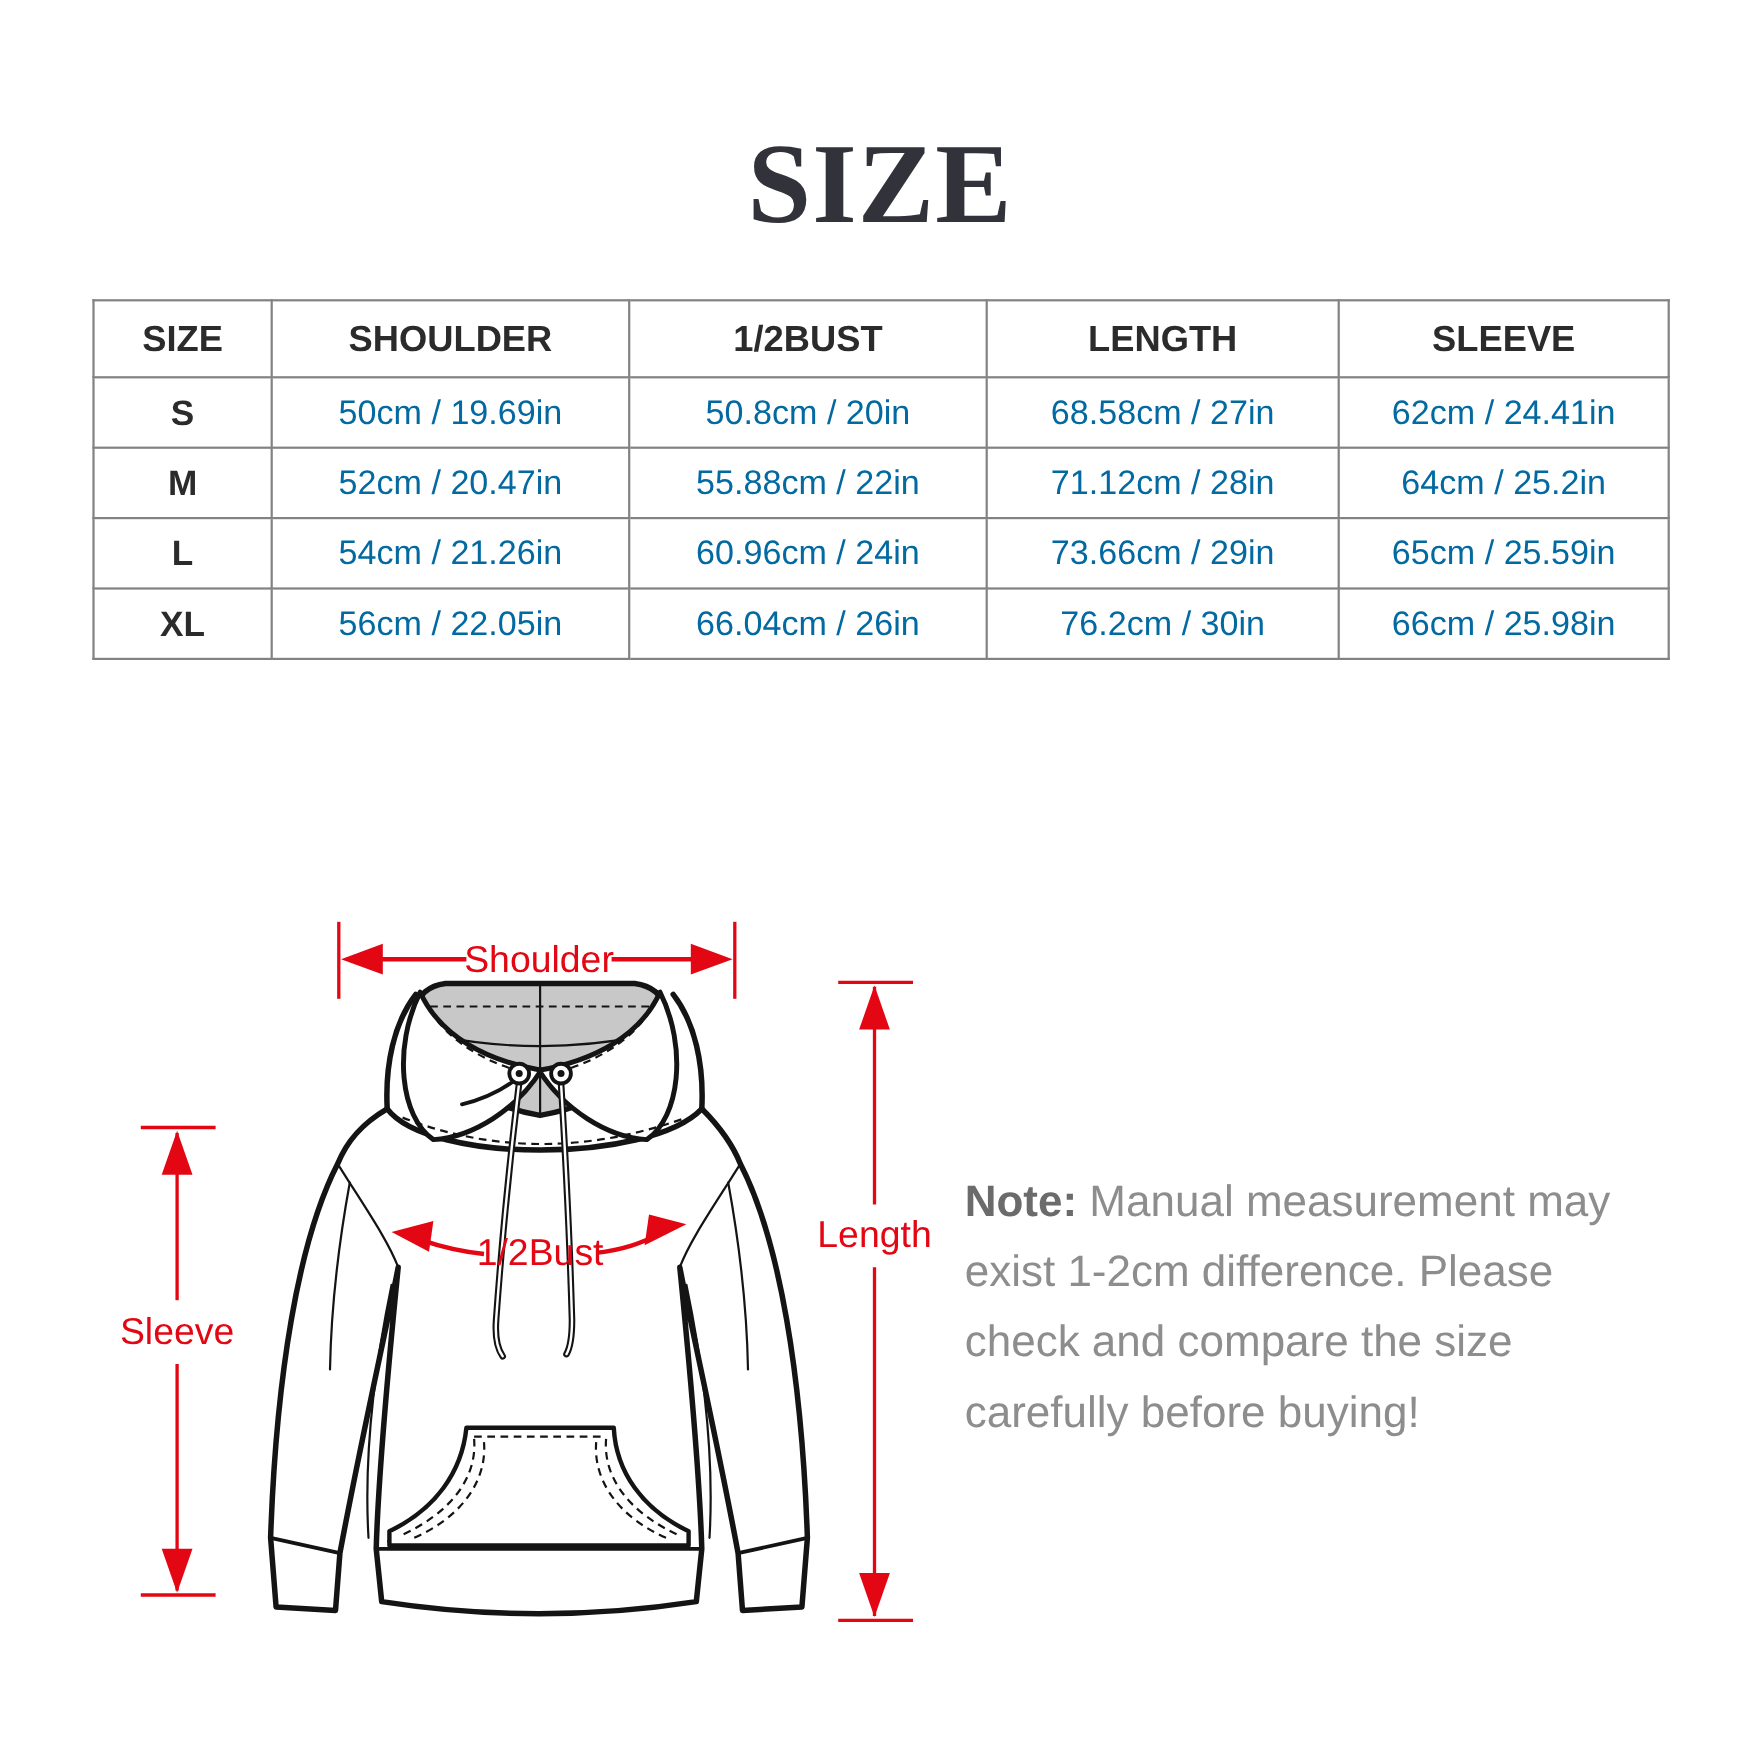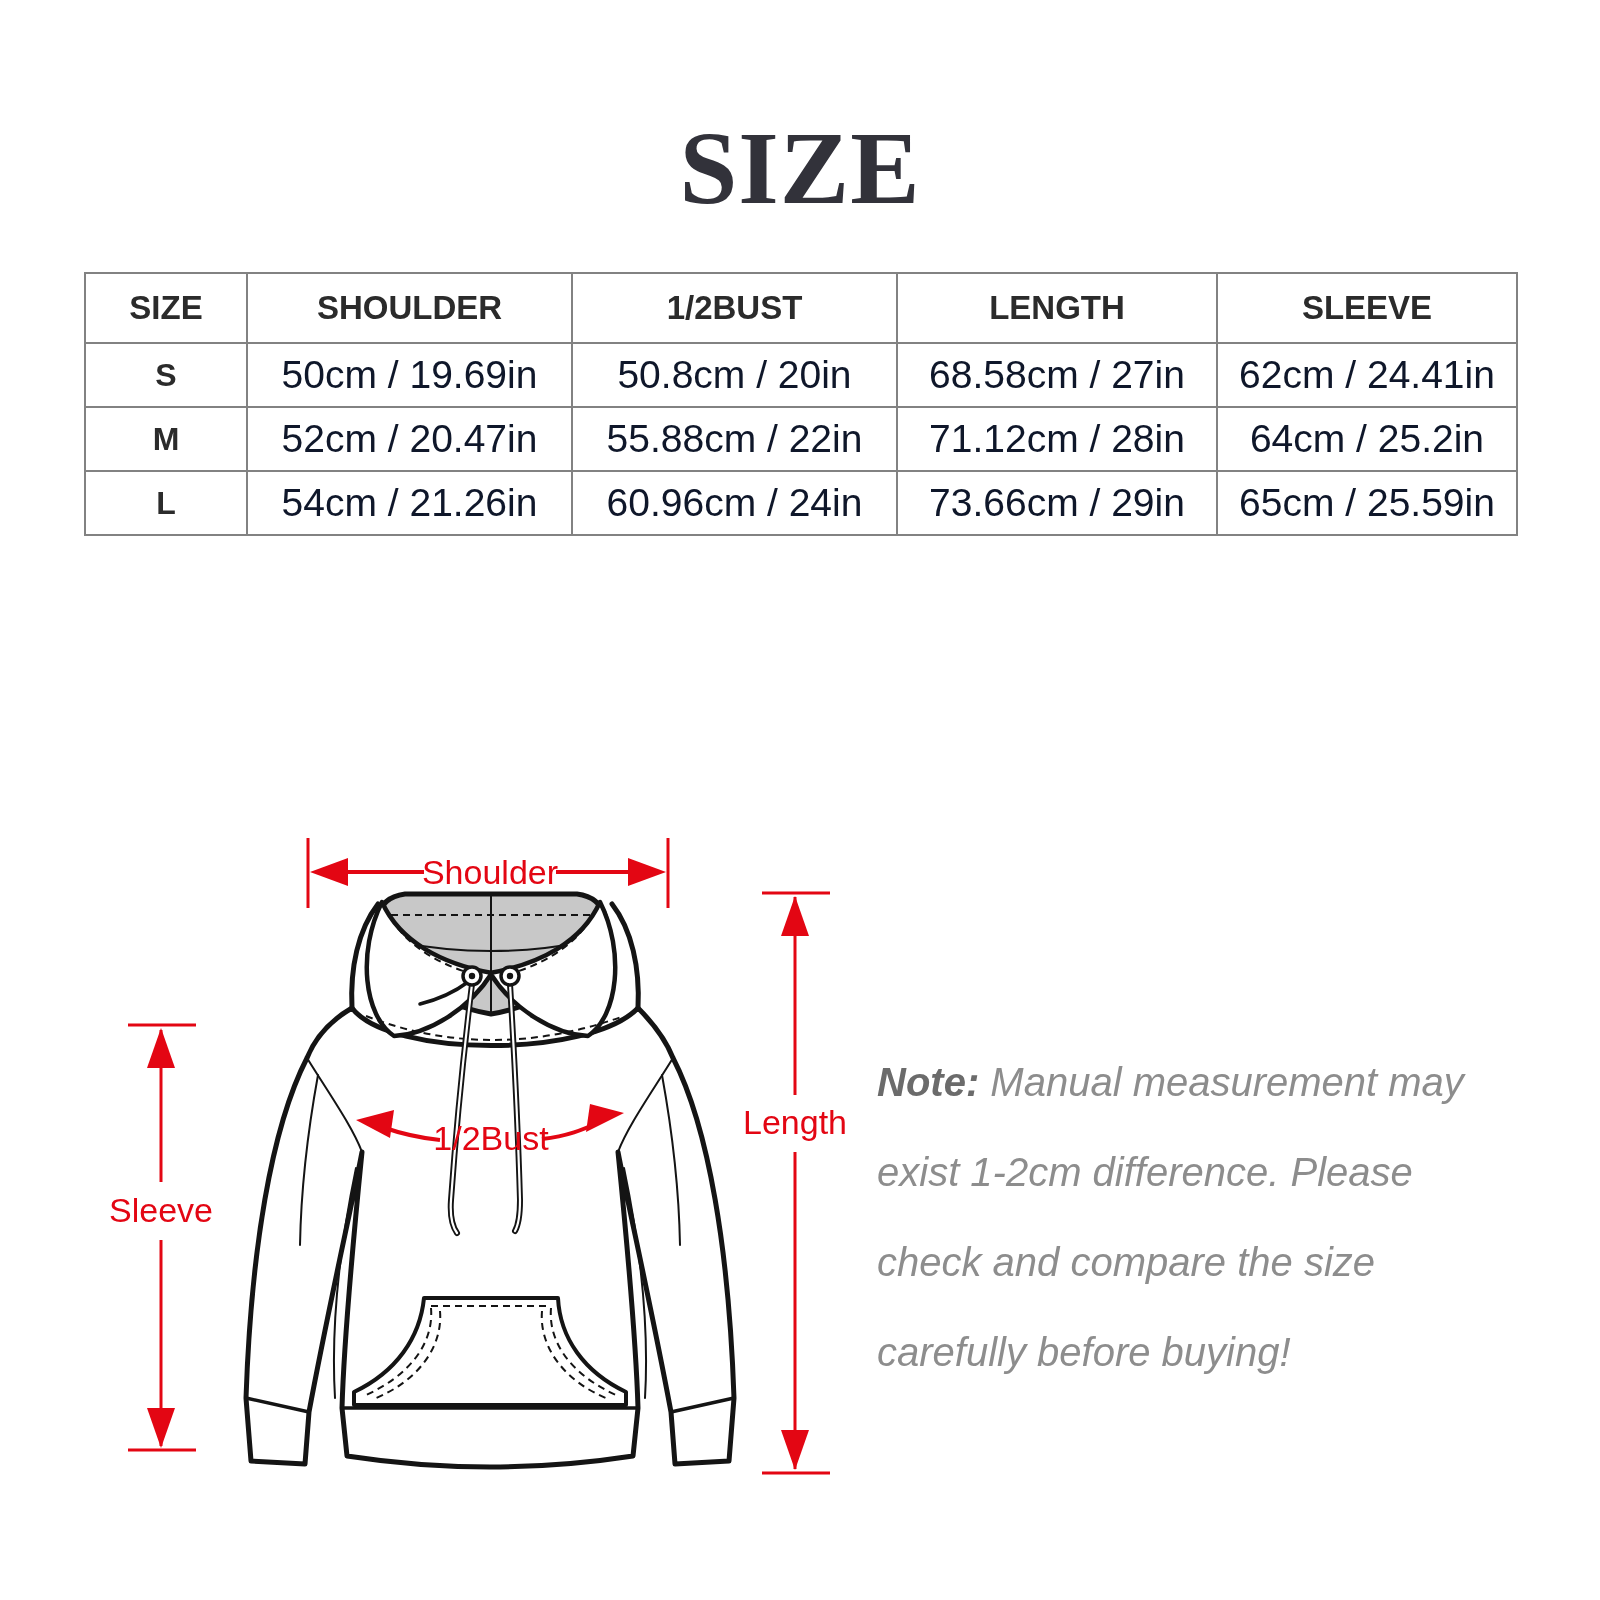--- a/index.html
+++ b/index.html
@@ -20,26 +20,26 @@
     width: 1432px;
   }
   .size-table th, .size-table td {
     border: 2px solid #828282;
     text-align: center; vertical-align: middle;
     padding: 0;
   }
   .size-table th {
     height: 68px; font-size: 33px; font-weight: bold; color: #2b2b2b;
   }
-  .size-table td { height: 62px; font-size: 39px; color: #0f172a; }
+  .size-table td { height: 62px; font-size: 31px; color: #0369a1; }
   .size-table td.size-cell { font-weight: bold; color: #2b2b2b; font-size: 32px; }
   .diagram { position: absolute; left: 90px; top: 800px; }
   .note-block {
-    position: absolute; left: 877px; top: 1037px; width: 600px;
-    font-size: 40px; line-height: 90px; color: #8d8d8d; font-style: italic;
+    position: absolute; left: 877px; top: 1060px; width: 600px;
+    font-size: 40px; line-height: 64px; color: #8d8d8d;
   }
   .note-block .note-label { font-weight: bold; color: #6b6b6b; }
   
   .outline  { fill: #ffffff; stroke: #141414; stroke-width: 5; stroke-linejoin: round; stroke-linecap: round; }
   .thin     { fill: none; stroke: #141414; stroke-width: 2; stroke-linecap: round; }
   .mid      { fill: none; stroke: #141414; stroke-width: 3.5; stroke-linecap: round; }
   .dashed   { fill: none; stroke: #141414; stroke-width: 2; stroke-dasharray: 7 5; }
   .redline  { stroke: #e30613; stroke-width: 3; fill: none; }
   .redfill  { fill: #e30613; stroke: none; }
   .redtext  { fill: #e30613; font-family: "Liberation Sans", sans-serif; font-size: 34px; }
@@ -80,20 +80,27 @@
       <td>55.88cm / 22in</td>
       <td>71.12cm / 28in</td>
       <td>64cm / 25.2in</td>
     </tr>
     <tr>
       <td class="size-cell">L</td>
       <td>54cm / 21.26in</td>
       <td>60.96cm / 24in</td>
       <td>73.66cm / 29in</td>
       <td>65cm / 25.59in</td>
+    </tr>
+    <tr>
+      <td class="size-cell">XL</td>
+      <td>56cm / 22.05in</td>
+      <td>66.04cm / 26in</td>
+      <td>76.2cm / 30in</td>
+      <td>66cm / 25.98in</td>
     </tr>
   </tbody>
 </table>
 
 <svg class="diagram" width="780" height="710" viewBox="90 800 780 710" xmlns="http://www.w3.org/2000/svg">
 
   <g>
 
     <path class="outline" d="
       M 352,1008

